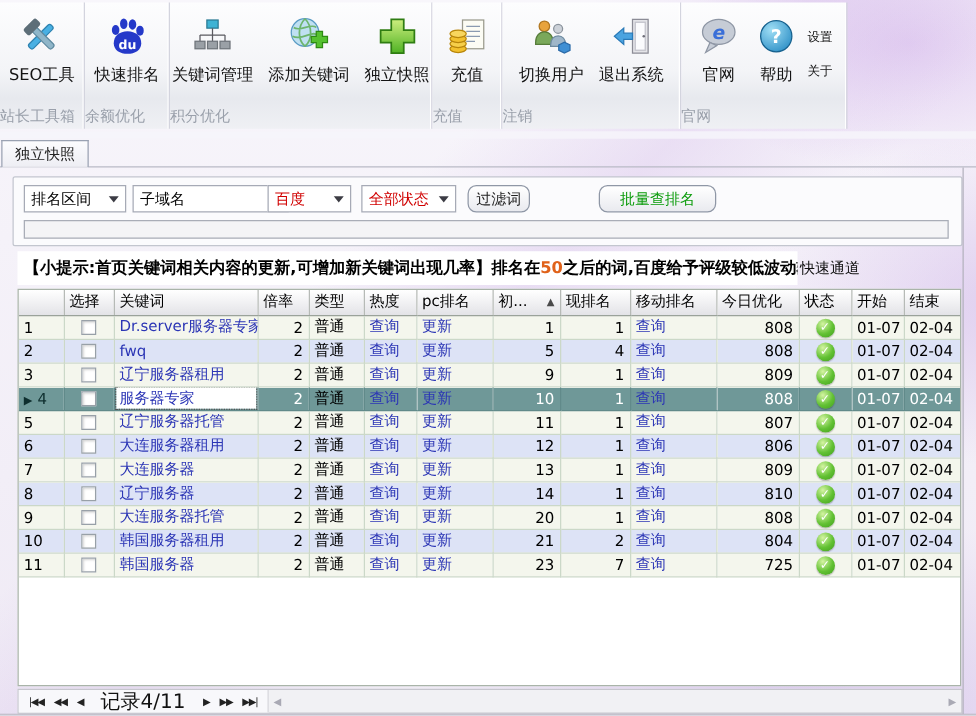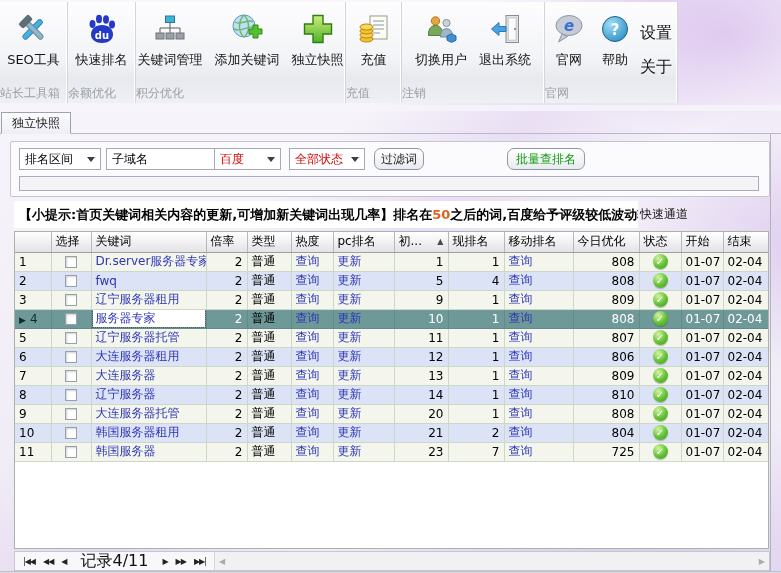--- a/index.html
+++ b/index.html
@@ -19,21 +19,21 @@
     height:101px; margin-top:2px; display:flex; flex-direction:column;
     border-right:1px solid #d3d4de; box-shadow:inset -1px 0 0 #ffffff;
     background:linear-gradient(180deg,#fdfdfe 0%,#f3f4f7 55%,#e7e9ee 76%,#eff0f4 100%);
   }
   .rg-buttons{ flex:1; display:flex; align-items:flex-start; justify-content:center; padding-top:5px; }
   .rbtn{ display:flex; flex-direction:column; align-items:center; gap:5px; padding:5px 6px; border-radius:3px; }
   .rbtn .ric{ width:34px; height:34px; display:flex; align-items:center; justify-content:center; }
   .rbtn .lbl{ font-size:13px; color:#141414; white-space:nowrap; }
   .rg-label{ height:17px; font-size:12px; color:#9aa0ab; line-height:15px; }
   .small-col{ display:flex; flex-direction:column; padding:16px 4px 0 2px; gap:13px; }
-  .sbtn{ font-size:16px; color:#141414; white-space:nowrap; }
+  .sbtn{ font-size:10px; color:#141414; white-space:nowrap; }
   .ribbon-gap{ position:absolute; left:0; top:105px; width:781px; height:6px; background:rgba(246,245,250,.85); }
   
   .tabstrip{ position:absolute; left:0; top:112px; width:781px; height:22px; border-bottom:1px solid #b9bac6; }
   .tab{
     position:absolute; left:1px; bottom:-1px; height:22px; padding:0 10px;
     background:linear-gradient(#fcfcfe,#eeeef4); border:1px solid #9aa2b2; border-bottom:1px solid #eeeef4;
     font-size:12px; line-height:20px; color:#222;
   }
   
   .filterbox{ position:absolute; left:10px; top:141px; width:760px; height:56px;
@@ -281,21 +281,21 @@
       <span>百度</span><span class="arr"></span>
     </div>
     <div class="dd red" style="left:278px;width:76px">
       <span>全部状态</span><span class="arr"></span>
     </div>
     <div class="fbtn" style="left:363px;width:50px">过滤词</div>
     <div class="cbrow" style="left:428px">
       <span class="cbbox checked"></span>
       <span>多节点</span>
     </div>
-    <div class="fbtn green" style="left:496px;width:78px">批量查排名</div>
+    <div class="fbtn green" style="left:468px;width:94px">批量查排名</div>
     <div class="cbrow" style="left:580px">
       <span class="cbbox"></span>
       <span>查排名快速通道</span>
     </div>
     <input class="filterinput" value="" style="">
   </div>
 
   <div class="hintbar"><span>【小提示:首页关键词相关内容的更新,可增加新关键词出现几率】排名在</span><span class="hl">50</span><span>之后的词,百度给予评级较低波动较大</span></div>
 
   <div class="grid">

